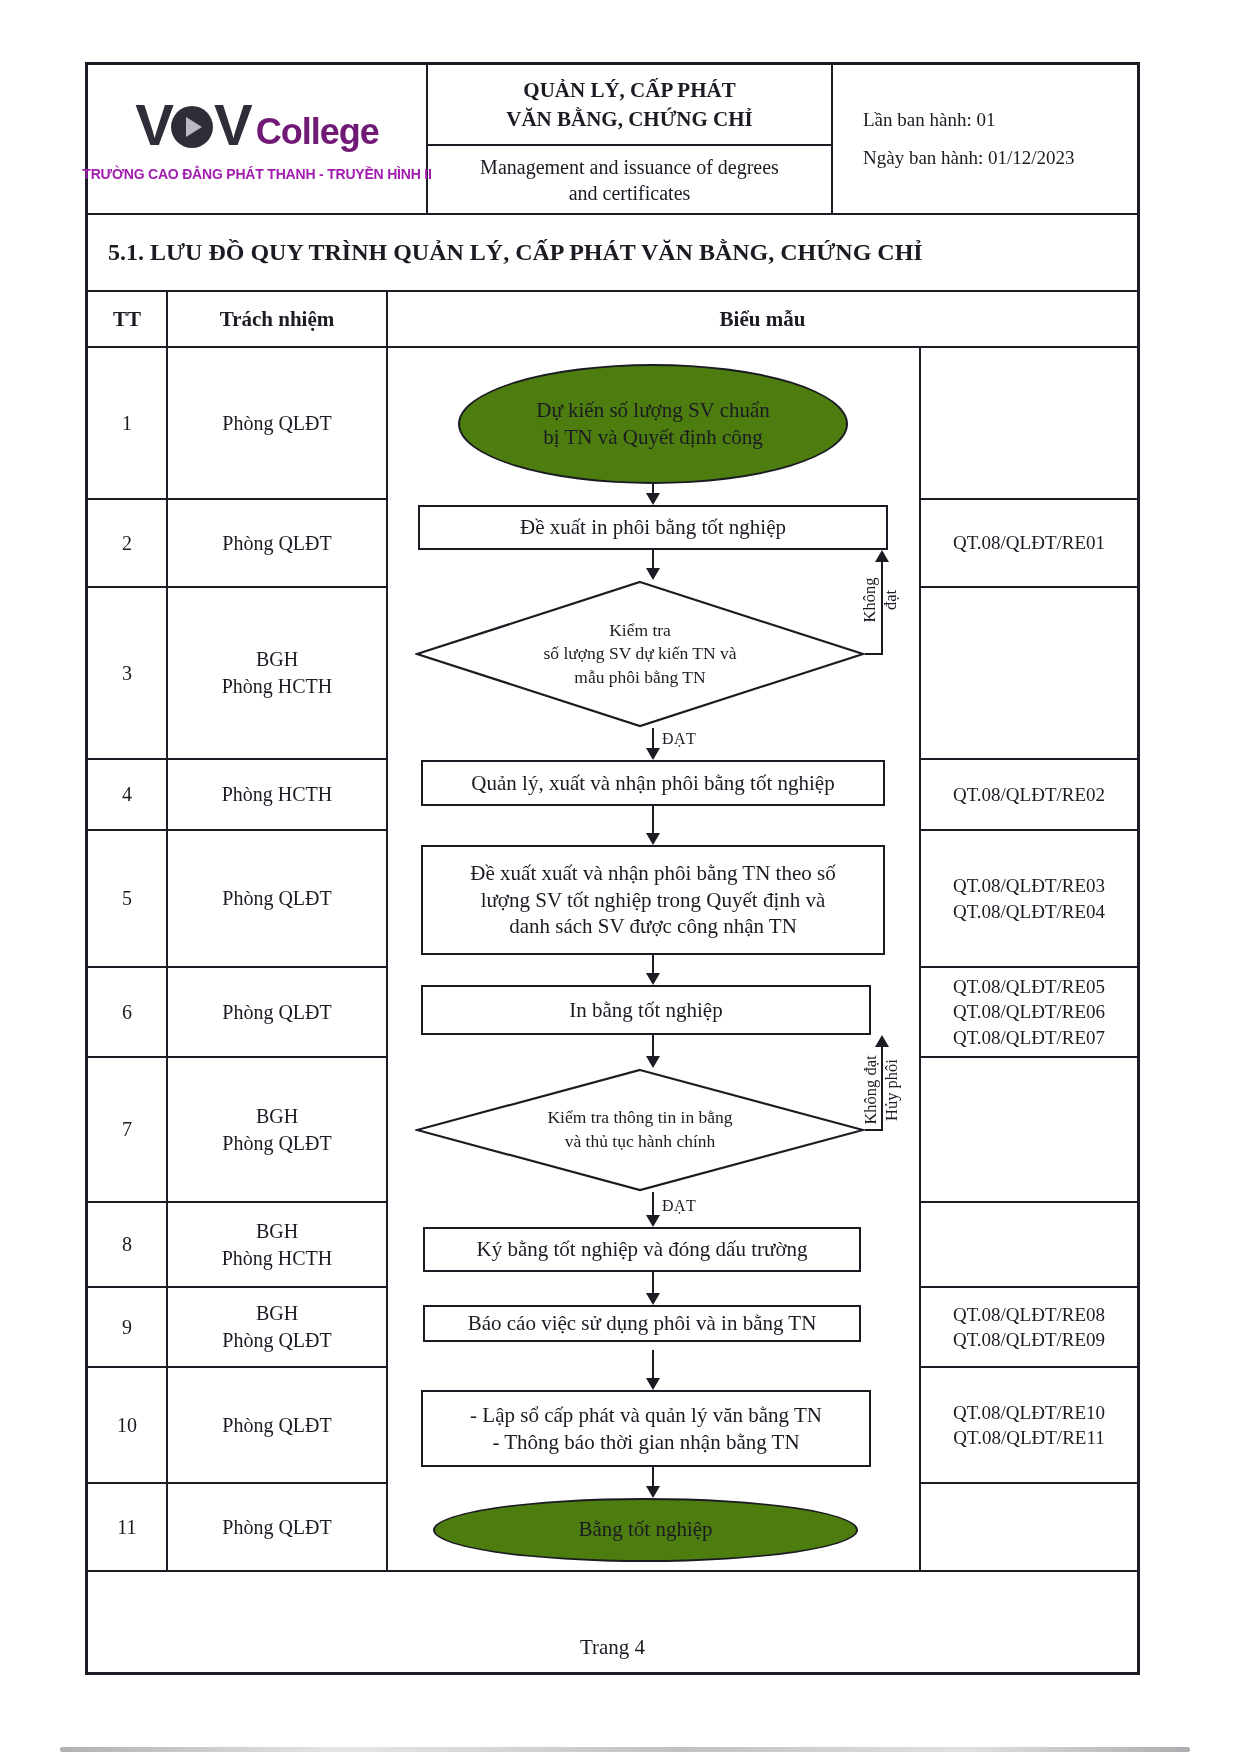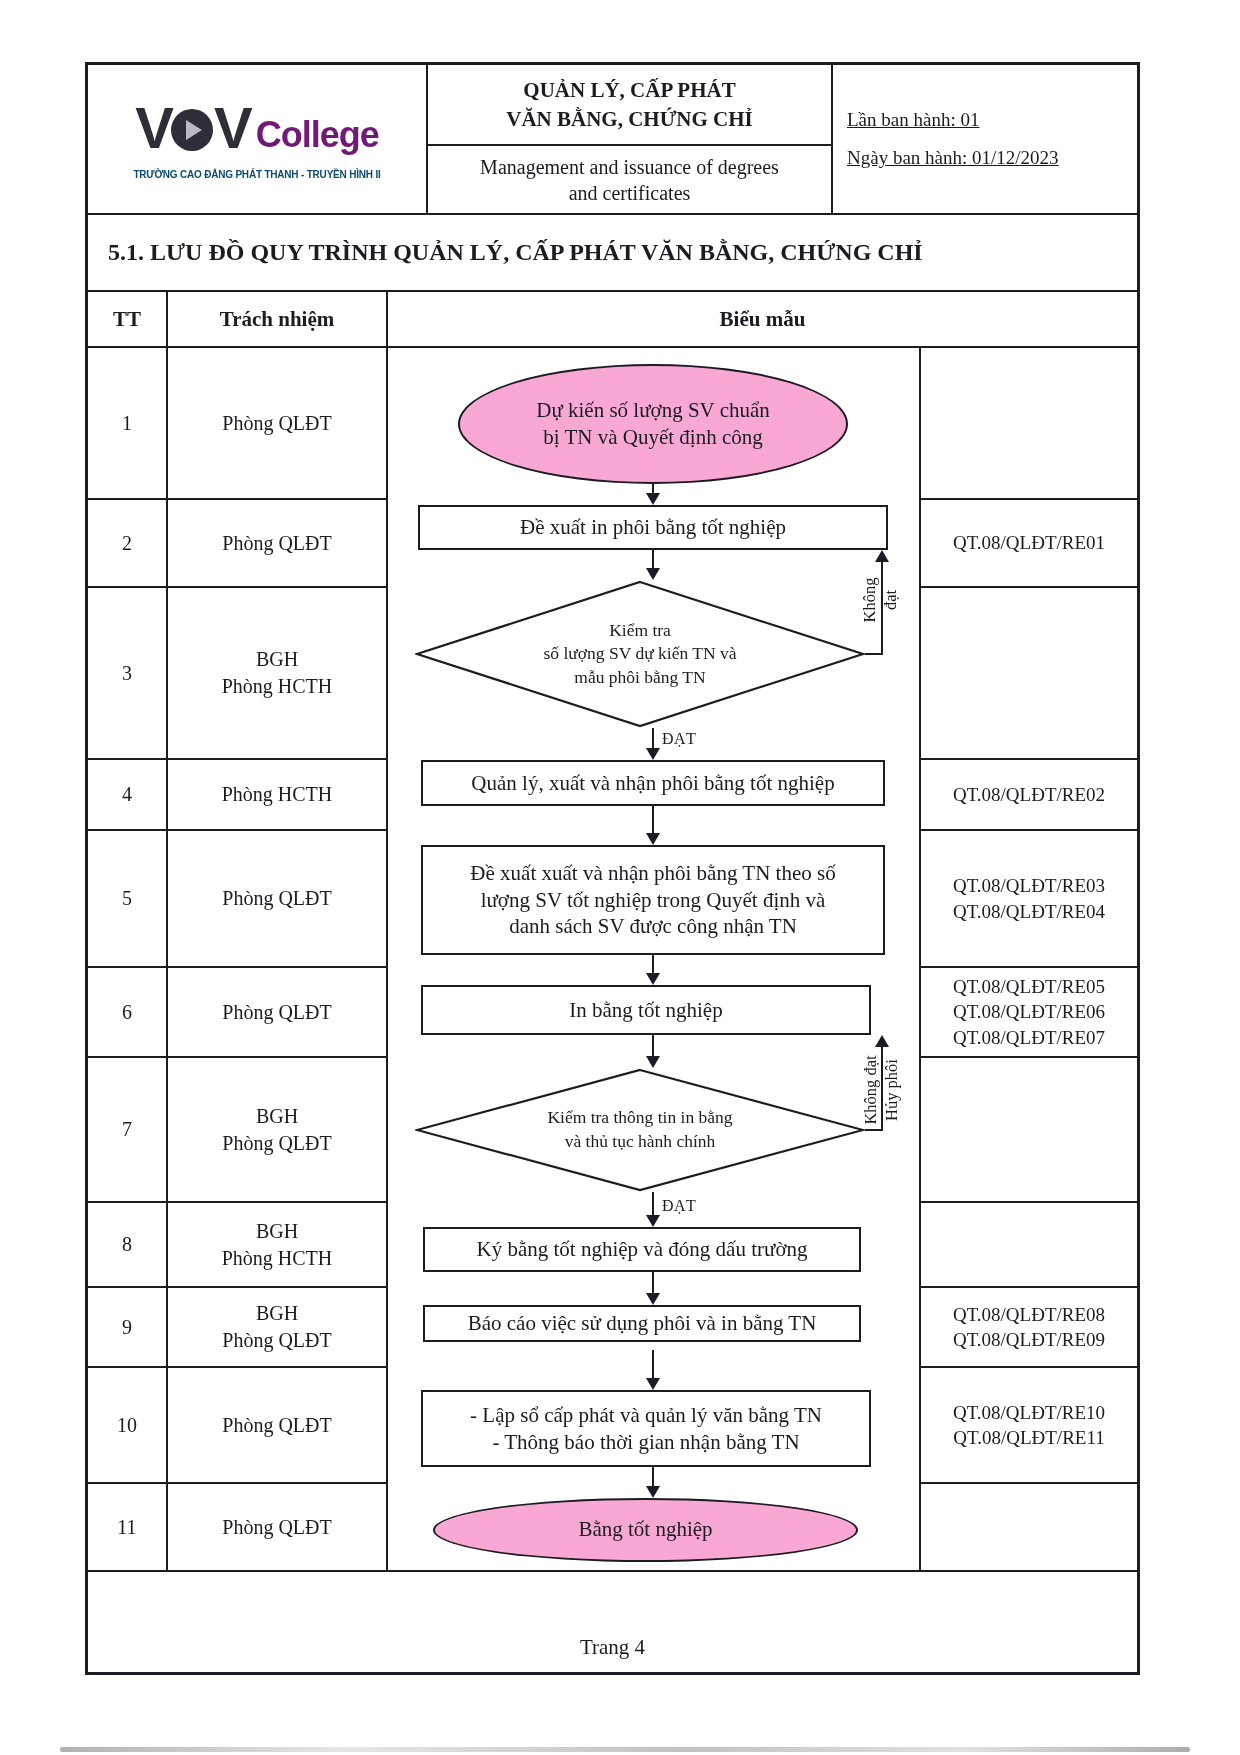--- a/index.html
+++ b/index.html
@@ -14,31 +14,31 @@
   .logo-row{display:flex;align-items:center;}
   .vov{font-family:"Liberation Sans",sans-serif;font-weight:bold;font-size:58px;line-height:1;
        color:#2e2e38;letter-spacing:-4px;display:flex;align-items:center;}
   .vov-o{display:inline-block;width:42px;height:42px;background:#2e2e38;border-radius:50%;
          position:relative;margin:0 1px;top:2px;}
   .vov-o .tri{position:absolute;left:15px;top:11px;width:0;height:0;
               border-top:10px solid transparent;border-bottom:10px solid transparent;
               border-left:16px solid #b9bac2;}
   .college{font-family:"Liberation Sans",sans-serif;font-weight:bold;font-size:36px;color:#701a75;
            margin-left:7px;position:relative;top:7px;letter-spacing:-1px;}
-  .logo-sub{font-family:"Liberation Sans",sans-serif;font-weight:bold;font-size:10px;
-            letter-spacing:-0.2px;margin-top:12px;color:#0c4a6e;white-space:nowrap;}
+  .logo-sub{font-family:"Liberation Sans",sans-serif;font-weight:bold;font-size:14px;
+            letter-spacing:-0.2px;margin-top:12px;color:#a21caf;white-space:nowrap;}
   .hdr-title{width:405px;border-right:2px solid #1c1c24;box-sizing:border-box;
              display:flex;flex-direction:column;}
   .hdr-title-vi{height:81px;border-bottom:2px solid #1c1c24;box-sizing:border-box;
                 display:flex;align-items:center;justify-content:center;text-align:center;
                 font-weight:bold;font-size:21px;line-height:1.35;white-space:pre-line;}
   .hdr-title-en{flex:1;display:flex;align-items:center;justify-content:center;text-align:center;
                 font-size:20px;line-height:1.3;white-space:pre-line;}
   .hdr-info{flex:1;display:flex;flex-direction:column;justify-content:center;gap:16px;
-            padding-left:14px;font-size:19px;text-decoration:underline;}
+            padding-left:30px;font-size:19px;}
   
   .sect{height:77px;border-bottom:2px solid #1c1c24;box-sizing:border-box;display:flex;
         align-items:center;padding-left:20px;font-weight:bold;font-size:24px;}
   
   .thead{display:flex;height:56px;border-bottom:2px solid #1c1c24;box-sizing:border-box;
          font-weight:bold;font-size:21px;}
   .th{display:flex;align-items:center;justify-content:center;box-sizing:border-box;}
   .th-tt{width:80px;border-right:2px solid #1c1c24;}
   .th-resp{width:220px;border-right:2px solid #1c1c24;}
   .th-desc{width:533px;border-right:2px solid #1c1c24;}
@@ -54,21 +54,21 @@
   .cell.form{font-size:19px;line-height:1.32;padding:12px 4px;}
   .rh1{height:152px}.rh2{height:88px}.rh3{height:172px}.rh4{height:71px}.rh5{height:137px}
   .rh6{height:90px}.rh7{height:145px}.rh8{height:85px}.rh9{height:80px}.rh10{height:116px}
   .rh11{height:86px;border-bottom:none !important;}
   .col-desc{border-bottom:none;}
   .tbody{border-bottom:2px solid #1c1c24;}
   
   .fc{position:absolute;box-sizing:border-box;}
   .fc-box{border:2px solid #1b1b23;background:#fff;display:flex;align-items:center;
           justify-content:center;text-align:center;font-size:21px;line-height:1.26;white-space:pre-line;}
-  .fc-ellipse{border:2px solid #1b1b23;border-radius:50%;background:#f9a8d4;display:flex;
+  .fc-ellipse{border:2px solid #1b1b23;border-radius:50%;background:#4d7c0f;display:flex;
               align-items:center;justify-content:center;text-align:center;font-size:21px;
               line-height:1.3;white-space:pre-line;}
   .fc-diamond svg{position:absolute;left:0;top:0;}
   .fc-diamond .dtext{position:absolute;left:0;top:0;right:0;bottom:0;display:flex;align-items:center;
                      justify-content:center;text-align:center;font-size:17.5px;line-height:1.35;
                      white-space:pre-line;}
   .arrow-v{position:absolute;width:2px;background:#1b1b23;}
   .arrow-v.down:after{content:'';position:absolute;bottom:-2px;left:50%;transform:translateX(-50%);
           width:0;height:0;border-left:7px solid transparent;border-right:7px solid transparent;
           border-top:12px solid #1b1b23;}

